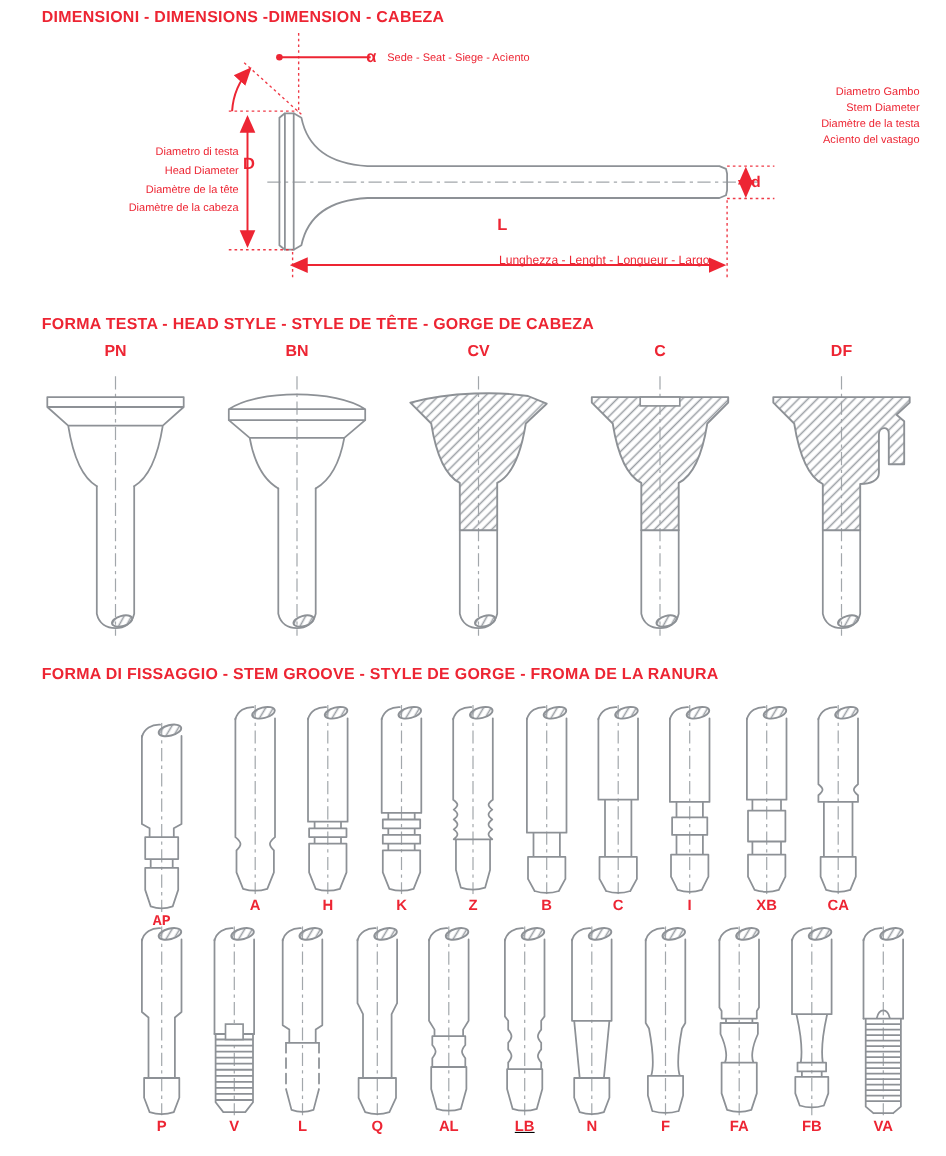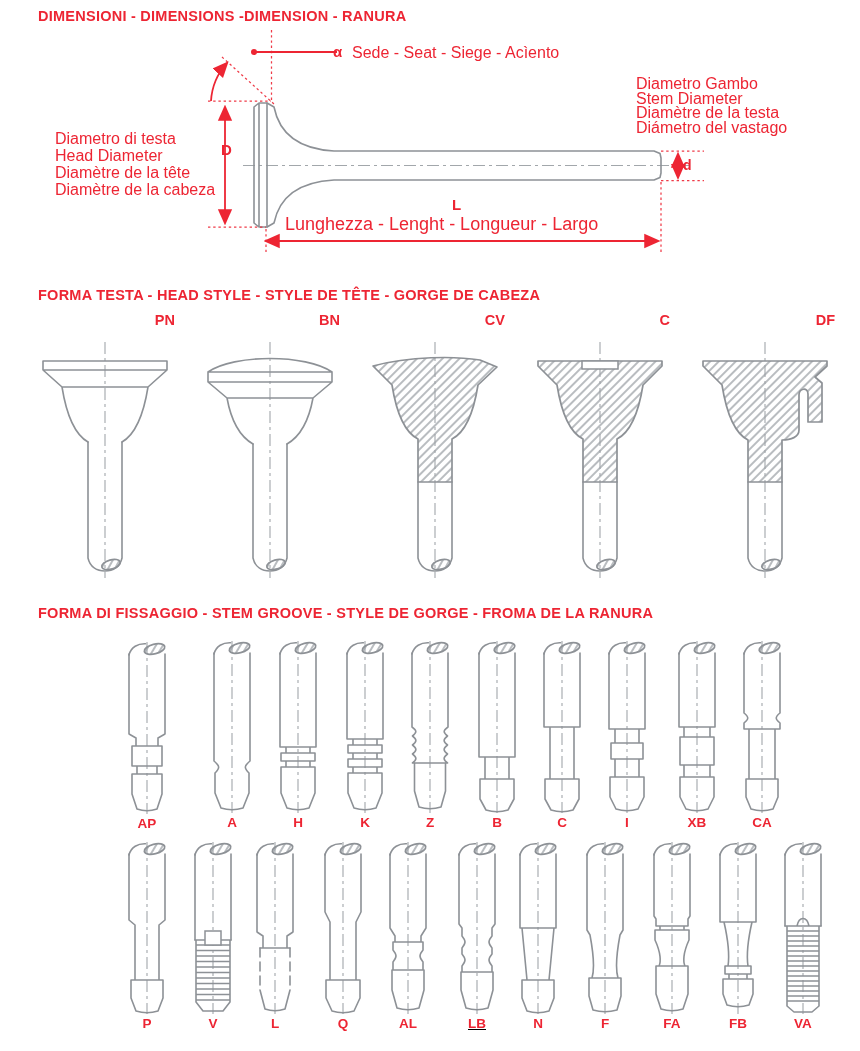--- a/index.html
+++ b/index.html
@@ -2,40 +2,40 @@
 <html><head>
 <meta charset="utf-8">
 <style>
   :root{ --red:#ED2533; --gray:#8D9196; }
   html,body{margin:0;padding:0;}
   body{width:860px;height:1051px;position:relative;background:#fff;
        font-family:"Liberation Sans",sans-serif;overflow:hidden;}
   .abs{position:absolute;}
   .sec-title{position:absolute;left:38px;color:var(--red);font-weight:700;
              font-size:14.5px;letter-spacing:.25px;white-space:nowrap;}
-  .ann{position:absolute;color:var(--red);font-size:16px;line-height:17px;
+  .ann{position:absolute;color:var(--red);font-size:10px;line-height:17px;
        font-weight:500;white-space:nowrap;}
-  .ann.rt{text-align:left;}
+  .ann.rt{text-align:right;}
   .sym{position:absolute;color:var(--red);font-weight:700;font-size:15px;}
   .cell{position:absolute;}
   .figlabel{width:100%;text-align:center;color:var(--red);font-weight:700;}
   .rowlabel{font-size:13.5px;margin-top:2px;}
-  .headlabel{font-size:14.5px;margin-bottom:2px;text-align:right;}
+  .headlabel{font-size:14.5px;margin-bottom:2px;}
   svg{display:block;}
   .g{fill:none;stroke:var(--gray);stroke-width:1.6;stroke-linecap:round;stroke-linejoin:round;}
   .gw{fill:#fff;stroke:var(--gray);stroke-width:1.5;}
   .gh{fill:url(#hatch);stroke:var(--gray);stroke-width:1.7;stroke-linejoin:round;}
   .cl{fill:none;stroke:#A2A7AB;stroke-width:1.1;stroke-dasharray:12 4 3 4;}
   .red{fill:none;stroke:var(--red);stroke-width:1.8;}
   .reddot{fill:none;stroke:var(--red);stroke-width:1.25;stroke-dasharray:2.4 2.8;opacity:.9;}
 </style>
 </head>
 <body>
 
-<div class="sec-title" style="top:8px">DIMENSIONI - DIMENSIONS -DIMENSION - RANURA</div>
+<div class="sec-title" style="top:8px">DIMENSIONI - DIMENSIONS -DIMENSION - CABEZA</div>
 
 <svg class="abs" style="left:0;top:0" width="860" height="270" viewBox="0 0 860 270">
   <defs>
     <pattern id="hatch" width="6" height="6" patternUnits="userSpaceOnUse" patternTransform="rotate(45)">
       <line x1="3" y1="-1" x2="3" y2="7" stroke="#9BA0A5" stroke-width="1.4"></line>
     </pattern>
     <marker id="arr" viewBox="0 0 10 10" refX="8.5" refY="5" markerWidth="9" markerHeight="9" orient="auto-start-reverse">
       <path d="M0,0.6 L10,5 L0,9.4 Z" fill="#ED2533"></path>
     </marker>
   </defs>
@@ -62,26 +62,26 @@
   <div>Head Diameter</div>
   <div>Diamètre de la tête</div>
   <div>Diamètre de la cabeza</div>
 </div>
 <div class="sym" style="left:221px;top:141px">D</div>
 
 <div class="ann rt" style="left:636px;top:77px;width:200px;line-height:14.5px">
   <div>Diametro Gambo</div>
   <div>Stem Diameter</div>
   <div>Diamètre de la testa</div>
-  <div>Diámetro del vastago</div>
+  <div>Acìento del vastago</div>
 </div>
 <div class="sym" style="left:683px;top:157px;font-size:14px">d</div>
 
 <div class="sym" style="left:452px;top:196px">L</div>
-<div class="ann" style="left:285px;top:216px;width:360px;text-align:left;font-size:18px">Lunghezza - Lenght - Longueur - Largo</div>
+<div class="ann" style="left:285px;top:229px;width:360px;text-align:right;font-size:11px">Lunghezza - Lenght - Longueur - Largo</div>
 
 <div class="sec-title" style="top:287px">FORMA TESTA - HEAD STYLE - STYLE DE TÊTE - GORGE DE CABEZA</div>
 <div id="head-figures">
     <div class="cell" style="left: 35px; top: 312px; width: 140px;">
       <div class="figlabel headlabel">PN</div>
       <div>
         <svg width="140" height="250" viewBox="0 0 140 250">
    <path class="cl" d="M70,12 V248"></path>
    <path class="g" d="M8,31 H132 M8,40 H132 M8,31 V40 M132,31 V40 M8,40 L27,57 M132,40 L113,57 M27,57 H113 M27,57 C31,82 39,104 53,112 M113,57 C109,82 101,104 87,112"></path>
    <path class="g" d="M53,112 V228 M87,112 V228 M53,228 C55,237 62,241 70,241 C78,241 85,237 87,228"></path>
@@ -131,21 +131,21 @@
    <path class="gh" d="M8,31 H132 L132,36 L120,47 L127,53 L127,92 L113,92 L113,64 C113,57 104,58 104,65 L104,100 C104,107 96,110 87,110 L87,152 H53 L53,110 C39,103 31,80 27,55 L8,36 Z"></path>
    <path class="g" d="M53,152 V228 M87,152 V228 M53,228 C55,237 62,241 70,241 C78,241 85,237 87,228"></path>
    <ellipse class="gh" cx="76" cy="234.5" rx="9.5" ry="4.6" transform="rotate(-16 76 234.5)"></ellipse>
         </svg>
       </div>
     </div>
   </div>
 
 <div class="sec-title" style="top:605px">FORMA DI FISSAGGIO - STEM GROOVE - STYLE DE GORGE - FROMA DE LA RANURA</div>
 <div id="groove-row1">
-    <div class="cell" style="left: 114px; top: 642px; width: 66px;">
+    <div class="cell" style="left: 114px; top: 657px; width: 66px; font-family: Liberation Mono, monospace;">
       <div>
         <svg width="66" height="172" viewBox="0 0 66 172">
    <path class="cl" d="M33,0 V172"></path>
    <path class="g" d="M15,13 C17,5 24,1.5 31.5,1.8"></path>
    <ellipse class="gh" cx="40.5" cy="7" rx="10.5" ry="4.8" transform="rotate(-14 40.5 7)"></ellipse>
    <path class="g" d="M15.0,12 V92 M51.0,12 V92 M15.0,92 L22.0,96 M51.0,92 L44.0,96 M22.0,96 V104 M44.0,96 V104 M18.0,104 H48.0 M18.0,104 V124 M48.0,104 V124 M18.0,124 H48.0 M23.0,124 V132 M43.0,124 V132 M18.0,132 H48.0 M18.0,132 V152 M48.0,132 V152 M18.0,152 L23.0,167 M48.0,152 L43.0,167 M23.0,167 Q33,170.5 43.0,167 "></path>
         </svg>
       </div>
       <div class="figlabel rowlabel">AP</div>
     </div>

